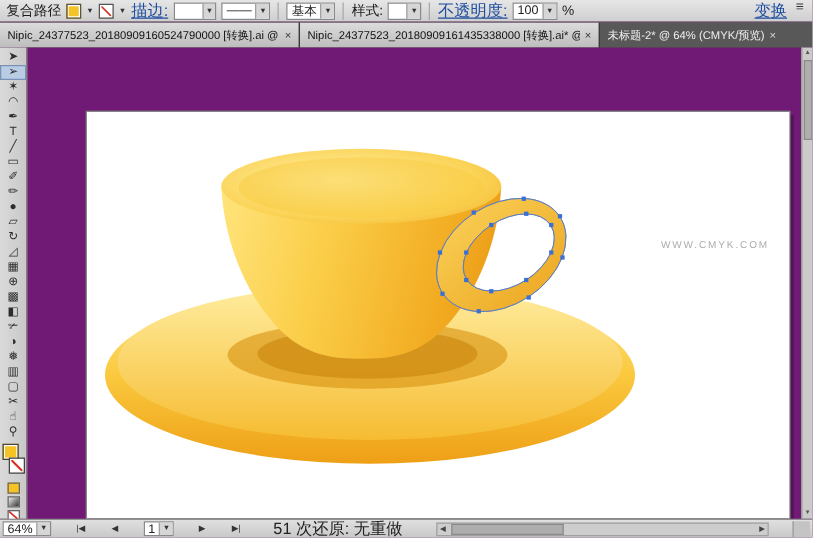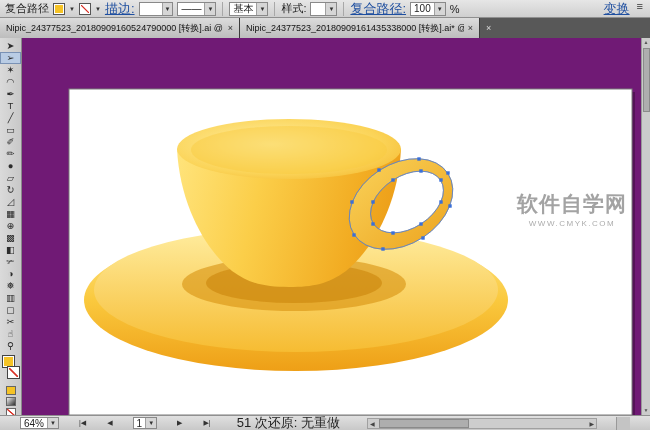--- a/index.html
+++ b/index.html
@@ -56,21 +56,21 @@
   
   .vscroll { position:absolute; right:0; top:38px; width:9px; height:377px; background:#cbcbcb; border-left:1px solid #999;
     display:flex; flex-direction:column; align-items:center; font-size:5px; color:#555; }
   .vscroll .sarrow { height:9px; line-height:9px; cursor:pointer; }
   .vthumb { width:7px; height:64px; background:#aeaeae; border:1px solid #8a8a8a; margin-top:1px; cursor:pointer; }
   .vspacer { flex:1; }
 
   
   .status-bar { position:absolute; left:0; top:415px; width:650px; height:15px;
     background:linear-gradient(#e0e0e0,#c8c8c8); border-top:1px solid #909090;
-    display:flex; align-items:center; font-size:9.5px; color:#222; padding:0 20px; gap:19px; }
+    display:flex; align-items:center; font-size:9.5px; color:#222; padding:0 2px; gap:19px; }
   .zoom-combo { height:12px; }
   .artboard-combo { height:12px; }
   .navbtn { font-size:7px; color:#333; padding:0 1px; cursor:pointer; }
   .status-text { margin-left:6px; font-size:13px; white-space:nowrap; }
   .hscroll { flex:1; display:flex; align-items:center; height:11px; background:#cdcdcd; border:1px solid #a0a0a0; margin-left:8px; }
   .hscroll .sarrow { font-size:6px; padding:0 2px; color:#444; cursor:pointer; }
   .htrack { flex:1; height:100%; position:relative; }
   .hthumb { position:absolute; left:2px; top:0; width:90px; height:100%; background:#aeaeae; border:1px solid #8a8a8a; cursor:pointer; }
   .corner { width:14px; height:13px; background:#c4c4c4; border-left:1px solid #999; }
 </style>
@@ -99,21 +99,21 @@
       <span class="val">基本</span>
       <span class="arrow">▼</span>
     </span>
     <span class="vdiv"></span>
     <span>样式:</span>
     <span class="combo">
       <span class="val" style="width:14px"></span>
       <span class="arrow">▼</span>
     </span>
     <span class="vdiv"></span>
-    <span class="link">复合路径:</span>
+    <span class="link">不透明度:</span>
     <span class="combo">
       <span class="val">100</span>
       <span class="arrow">▼</span>
     </span>
     <span>%</span>
     <span class="cb-right">
       <span class="link">变换</span>
       <span class="menu-icon">≡</span>
     </span>
   </div>
@@ -121,20 +121,21 @@
   <div class="tab-bar">
     <div class="tab">
       <span class="tab-label">Nipic_24377523_20180909160524790000 [转换].ai @ 10...</span>
       <span class="tab-close">×</span>
     </div>
     <div class="tab">
       <span class="tab-label">Nipic_24377523_20180909161435338000 [转换].ai* @ 6...</span>
       <span class="tab-close">×</span>
     </div>
     <div class="tab active-dark">
+      <span class="tab-label">未标题-2* @ 64% (CMYK/预览)</span>
       <span class="tab-close">×</span>
     </div>
   </div>
 
   <div class="toolbar">
     <div>
         <div class="tool">➤</div>
         <div class="tool active">➢</div>
         <div class="tool">✶</div>
         <div class="tool">◠</div>
@@ -233,21 +234,20 @@
       <rect x="397.3" y="184.3" width="3.4" height="3.4"></rect>
       <rect x="369.3" y="193.3" width="3.4" height="3.4"></rect>
       <rect x="349.3" y="184.3" width="3.4" height="3.4"></rect>
       <rect x="349.3" y="162.3" width="3.4" height="3.4"></rect>
       <rect x="369.3" y="140.3" width="3.4" height="3.4"></rect>
       <rect x="397.3" y="131.3" width="3.4" height="3.4"></rect>
     </g>
   </svg>
 
   <div class="watermark">
-    <div class="wm-title">软件自学网</div>
     <div class="wm-url">WWW.CMYK.COM</div>
   </div>
 
   <div class="vscroll">
     <span class="sarrow">▲</span>
     <div class="vthumb"></div>
     <div class="vspacer"></div>
     <span class="sarrow">▼</span>
   </div>
 

